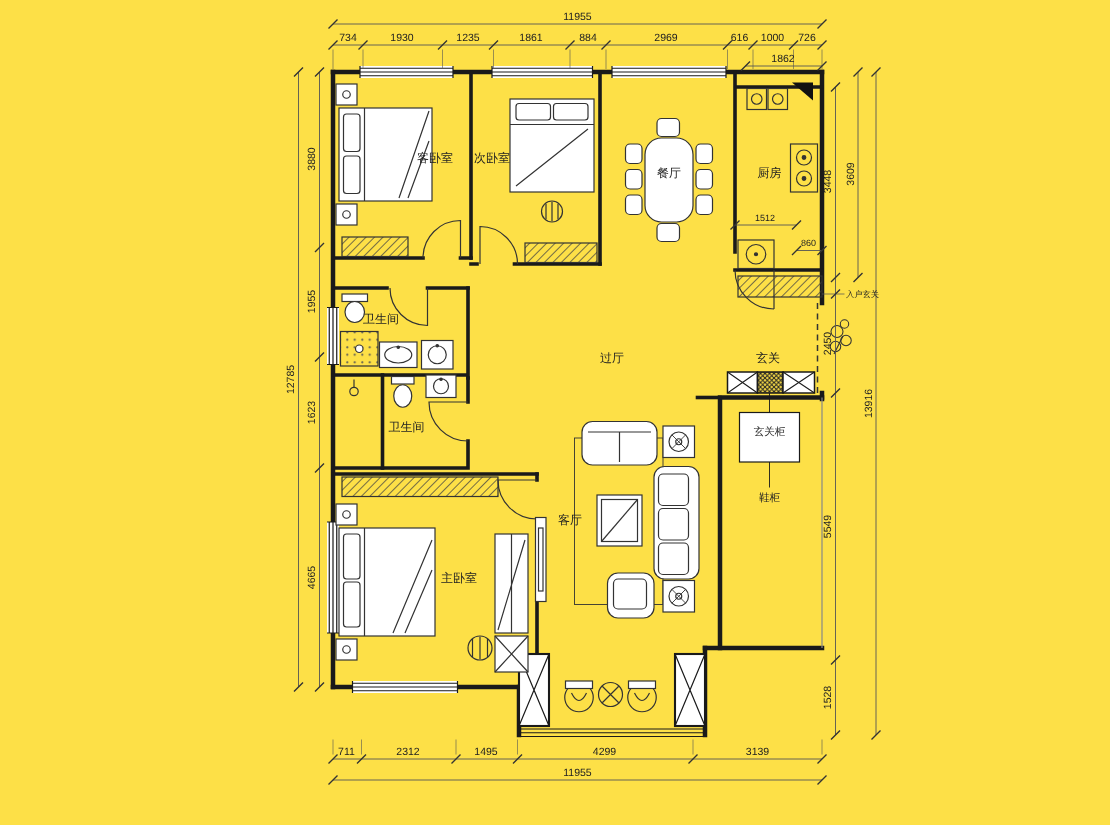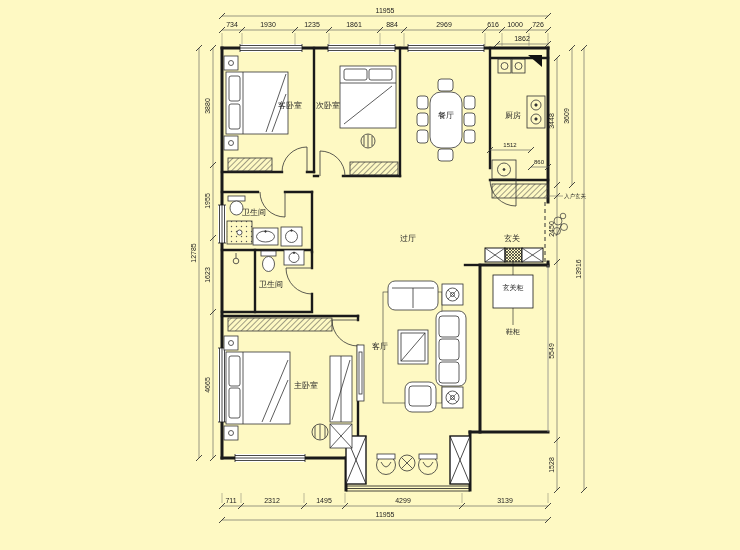--- a/index.html
+++ b/index.html
@@ -1,16 +1,16 @@
 <!DOCTYPE html>
 <html><head>
 <meta charset="utf-8">
 <style>
   html,body{margin:0;padding:0;background:#ffffff;}
-  .page{width:740px;height:550px;background:#fef9c3;position:relative;overflow:hidden;
+  .page{width:740px;height:550px;background:#fde047;position:relative;overflow:hidden;
         font-family:"Liberation Sans", sans-serif;}
   svg text{font-family:"Liberation Sans","DejaVu Sans",sans-serif;fill:#222;}
   .dim{font-size:7px;}
   .dimS{font-size:6px;}
   .room{font-size:8px;}
   .note{font-size:5.5px;}
 </style>
 </head>
 <body>
 

